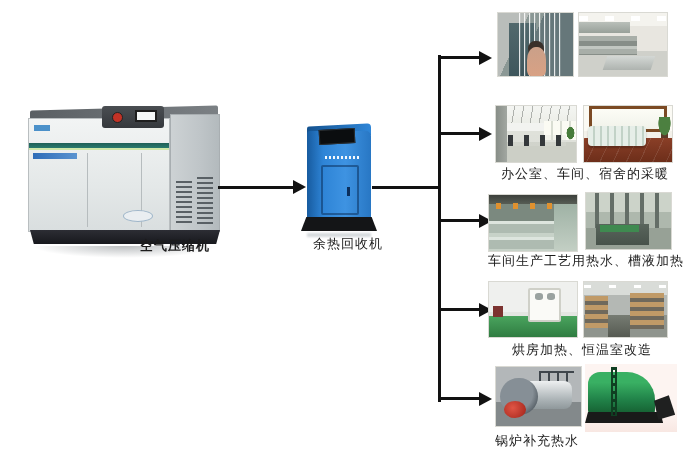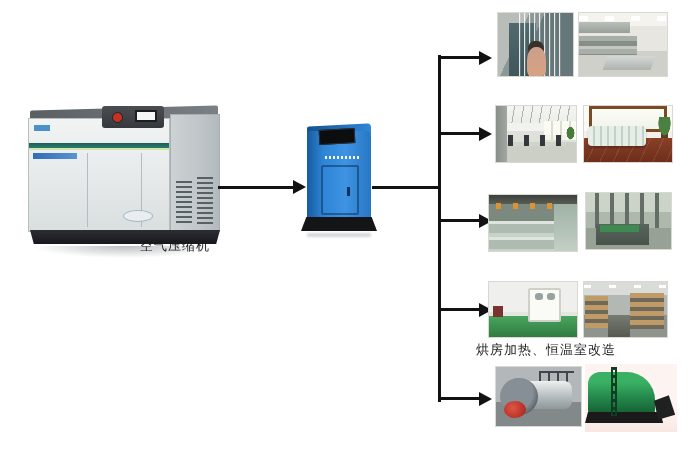--- a/index.html
+++ b/index.html
@@ -124,37 +124,38 @@
       <div class="c-vent1"></div>
       <div class="c-vent2"></div>
     </div>
     <div class="c-panel">
       <div class="c-red"></div>
       <div class="c-scr"></div>
     </div>
     <div class="c-base"></div>
     <div class="c-refl"></div>
   </div>
-  <div class="lbl" style="left:139px;top:237px;width:72px;text-align:center;">空气压缩机</div>
+  <div class="lbl" style="left:139px;top:237px;width:72px;text-align:center;font-weight:bold;">空气压缩机</div>
 
   <div class="line" style="left:218px;top:186px;width:76px;height:3px;"></div>
   <div class="head" style="left:293px;top:180px;"></div>
 
   <div class="hru">
     <div class="m-top"></div>
     <div class="m-body">
       <div class="m-text"></div>
       <div class="m-door">
         <div class="m-handle"></div>
       </div>
     </div>
     <div class="m-screen"></div>
     <div class="m-base"></div>
     <div class="m-refl"></div>
   </div>
+  <div class="lbl" style="left:312px;top:235px;width:72px;text-align:center;">余热回收机</div>
 
   <div class="line" style="left:372px;top:186px;width:68px;height:3px;"></div>
 
   <div class="line" style="left:438px;top:55px;width:3px;height:347px;"></div>
 
   <div class="line" style="left:438px;top:56px;width:44px;height:3px;"></div>
   <div class="head" style="left:479px;top:51px;"></div>
   <div class="line" style="left:438px;top:132px;width:44px;height:3px;"></div>
   <div class="head" style="left:479px;top:127px;"></div>
   <div class="line" style="left:438px;top:219px;width:44px;height:3px;"></div>
@@ -183,54 +184,57 @@
     <div class="el of-win"></div>
     <div class="el of-desks"></div>
     <div class="el of-plant"></div>
   </div>
   <div class="photo ph-radiator" style="left:583px;top:105px;width:90px;height:58px;">
     <div class="el rad-window"></div>
     <div class="el rad-floor"></div>
     <div class="el rad-body"></div>
     <div class="el rad-plant"></div>
   </div>
+  <div class="lbl" style="left:501px;top:165px;">办公室、车间、宿舍的采暖</div>
 
   <div class="photo ph-plating" style="left:488px;top:194px;width:90px;height:58px;">
     <div class="el pl-side"></div>
     <div class="el pl-ceil"></div>
     <div class="el pl-crane"></div>
     <div class="el pl-tanks"></div>
   </div>
   <div class="photo ph-tanks" style="left:585px;top:192px;width:87px;height:58px;">
     <div class="el tk-pipes"></div>
     <div class="el tk-tank"></div>
     <div class="el tk-liq"></div>
   </div>
+  <div class="lbl" style="left:488px;top:252px;">车间生产工艺用热水、槽液加热</div>
 
   <div class="photo ph-dryroom" style="left:488px;top:281px;width:90px;height:57px;">
     <div class="el dr-floor"></div>
     <div class="el dr-door"></div>
     <div class="el dr-doorwin"></div>
     <div class="el dr-doorwin2"></div>
     <div class="el dr-obj"></div>
   </div>
   <div class="photo ph-racks" style="left:583px;top:281px;width:85px;height:57px;">
     <div class="el rk-lights"></div>
     <div class="el rk-left"></div>
     <div class="el rk-right"></div>
     <div class="el rk-floor"></div>
   </div>
-  <div class="lbl" style="left:476px;top:341px;">烘房加热、恒温室改造</div>
+  <div class="lbl" style="left:512px;top:341px;">烘房加热、恒温室改造</div>
 
   <div class="photo ph-boilersteel" style="left:495px;top:366px;width:87px;height:61px;">
     <div class="el bs-rail"></div>
     <div class="el bs-body"></div>
     <div class="el bs-face"></div>
     <div class="el bs-burner"></div>
   </div>
   <div class="photo ph-boilergreen" style="left:585px;top:364px;width:92px;height:68px;">
     <div class="el bg-body"></div>
     <div class="el bg-base"></div>
     <div class="el bg-chute"></div>
     <div class="el bg-ladder"></div>
   </div>
+  <div class="lbl" style="left:495px;top:432px;">锅炉补充热水</div>
 
 </div>
 
 </body></html>

